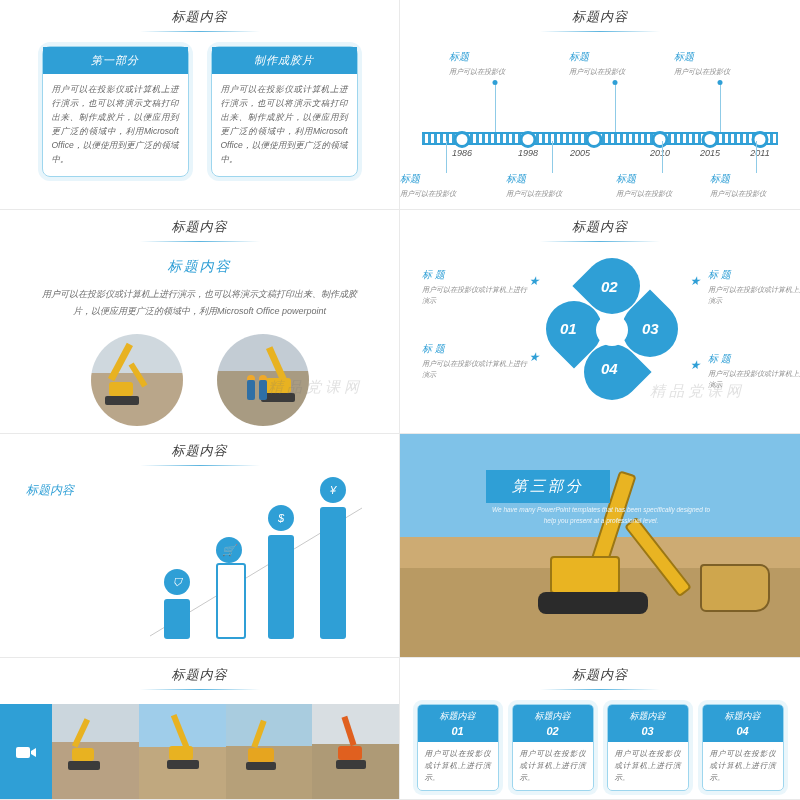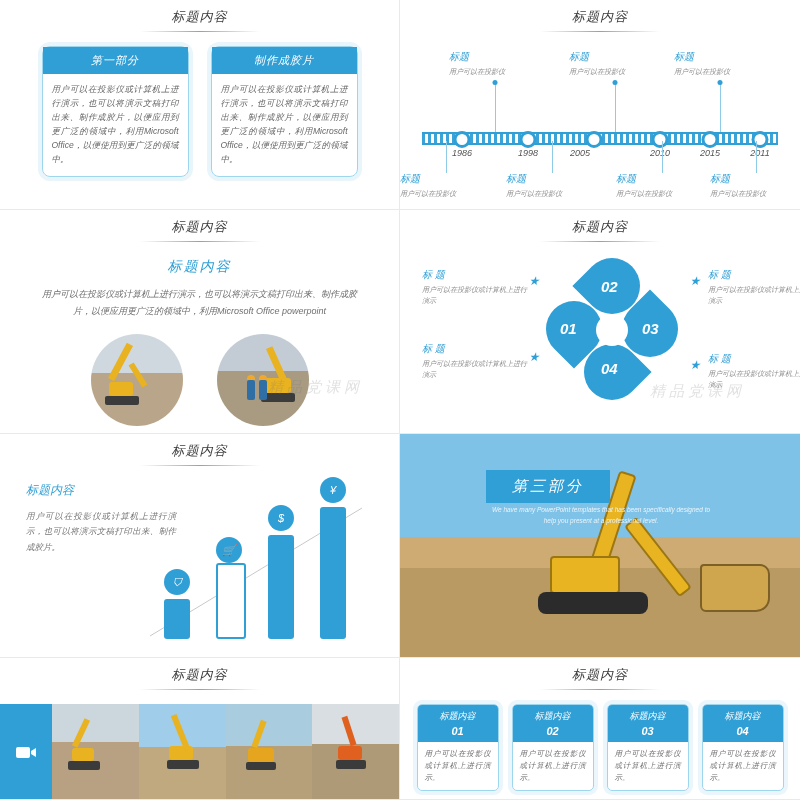--- a/index.html
+++ b/index.html
@@ -241,21 +241,20 @@
       <div class="p">用户可以在投影仪或计算机上进行演示</div>
     </div>
 
     <div class="wm" style="left:250px;top:172px;">精品党课网</div>
   </div>
 
   <div class="slide">
     <div class="title">标题内容</div>
     <div class="title-line"></div>
     <div class="s5-h">标题内容</div>
-    <div class="s5-p">用户可以在投影仪或计算机上进行演示，也可以将演示文稿打印出来、制作成胶片。</div>
 
     <div class="bars">
       <svg class="diag" viewBox="0 0 215 135">
         <line x1="0" y1="132" x2="212" y2="4" stroke="#c9c9c9" stroke-width="1"></line>
       </svg>
       <div class="bar" style="left:14px;height:40px;"></div>
       <div class="bar out" style="left:66px;height:72px;"></div>
       <div class="bar" style="left:118px;height:104px;"></div>
       <div class="bar" style="left:170px;height:132px;"></div>
 

